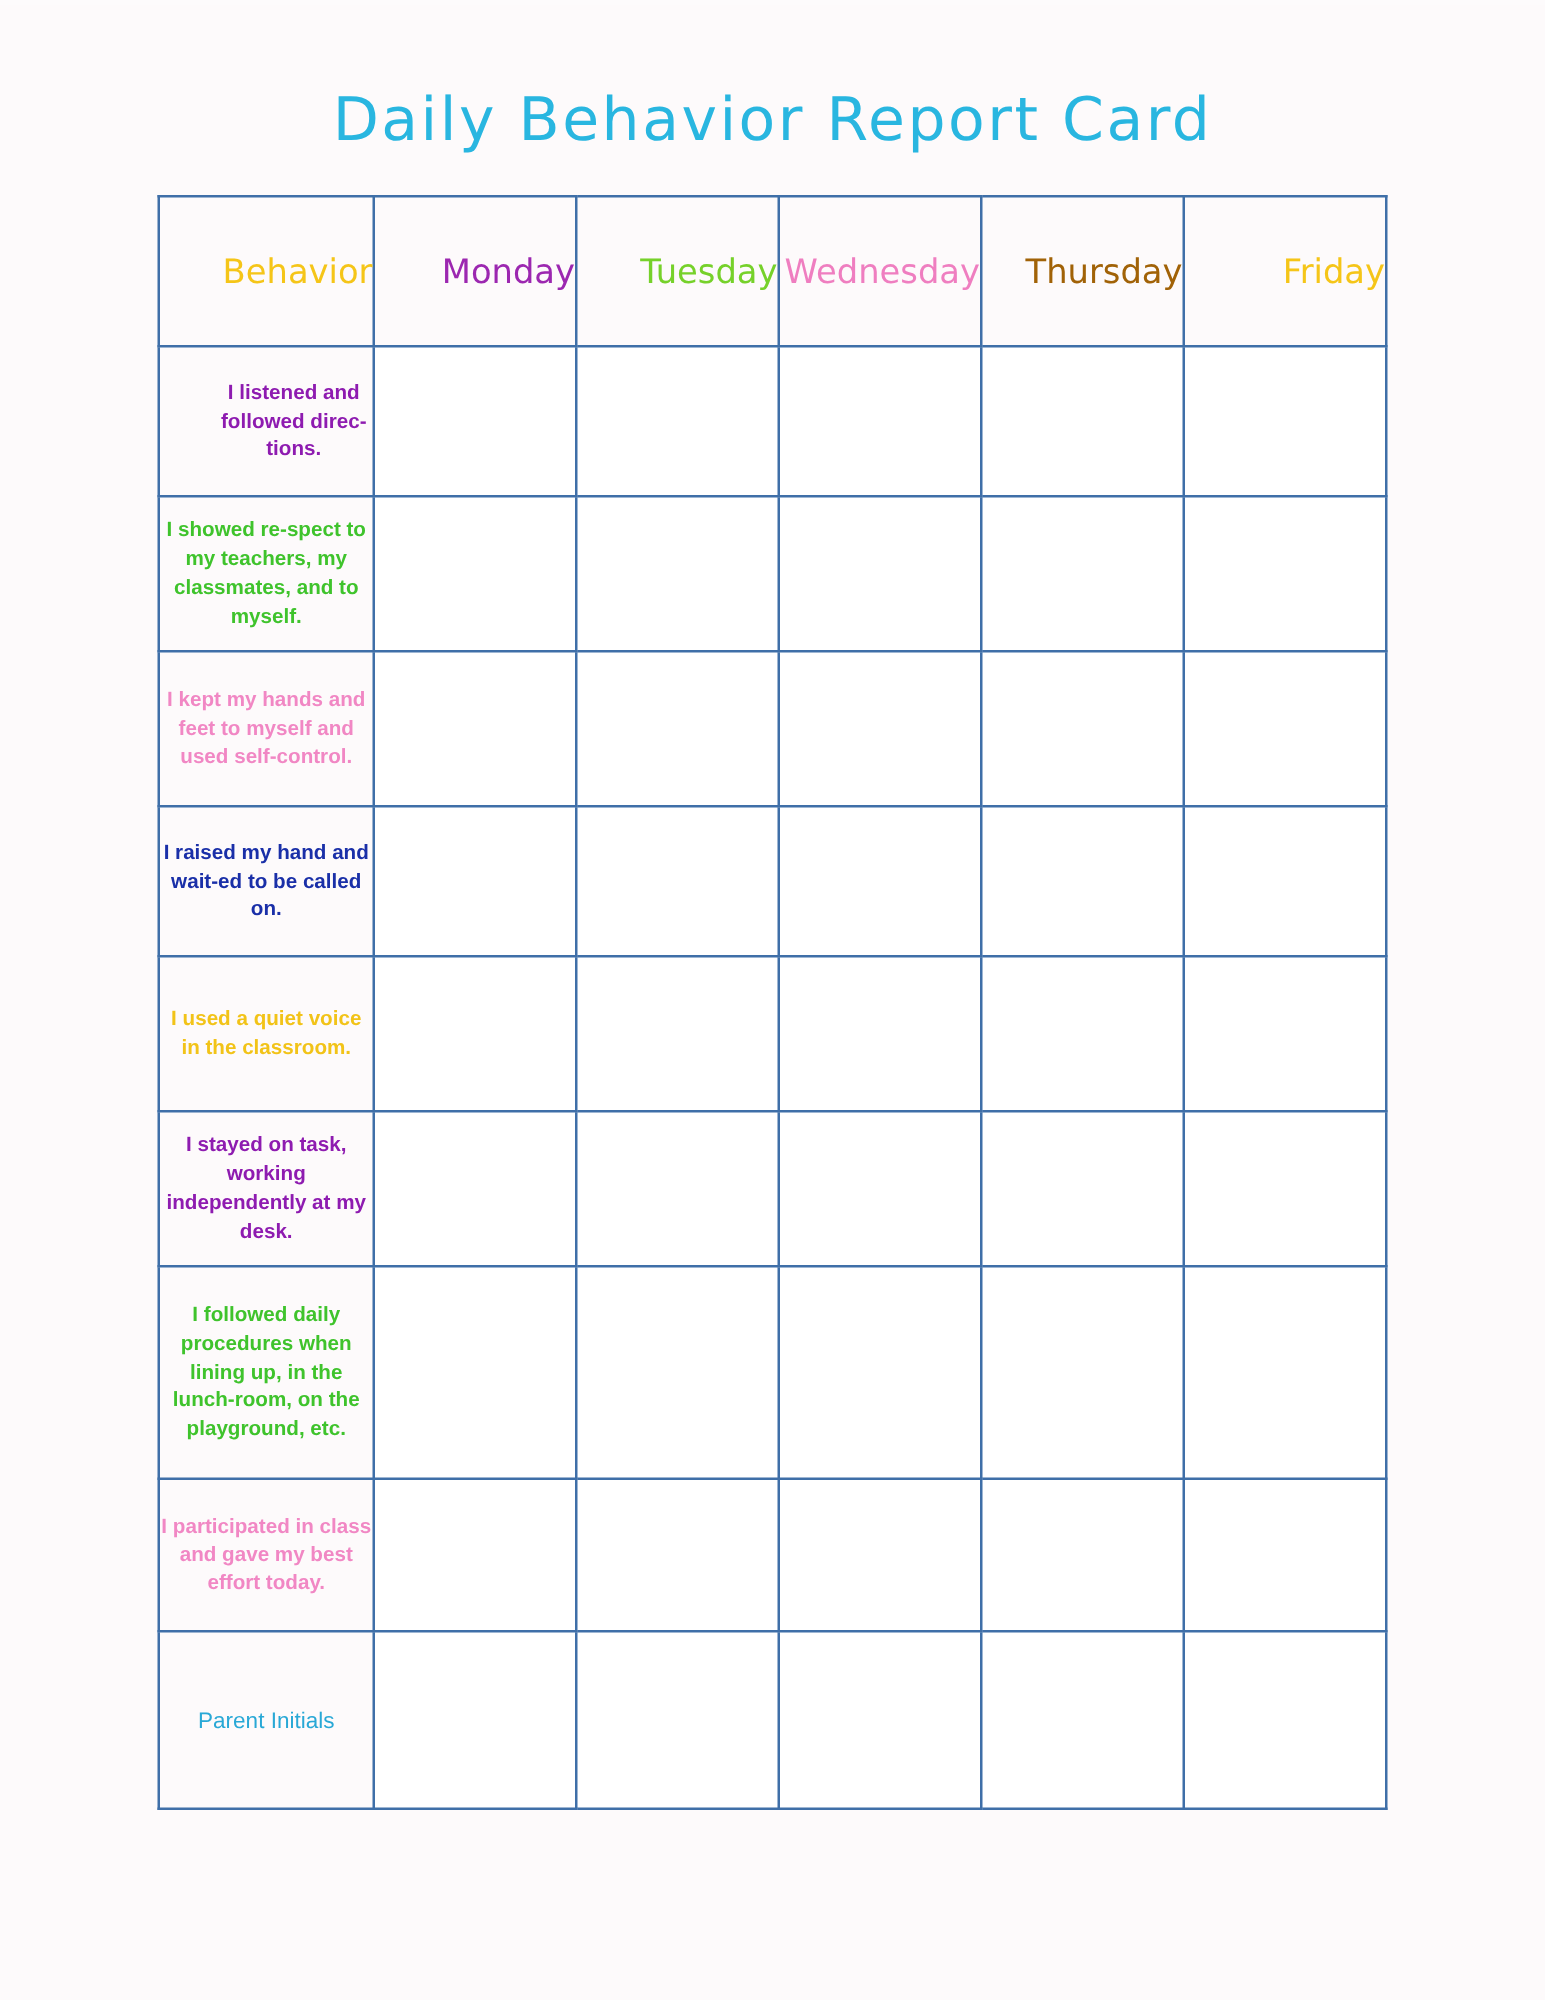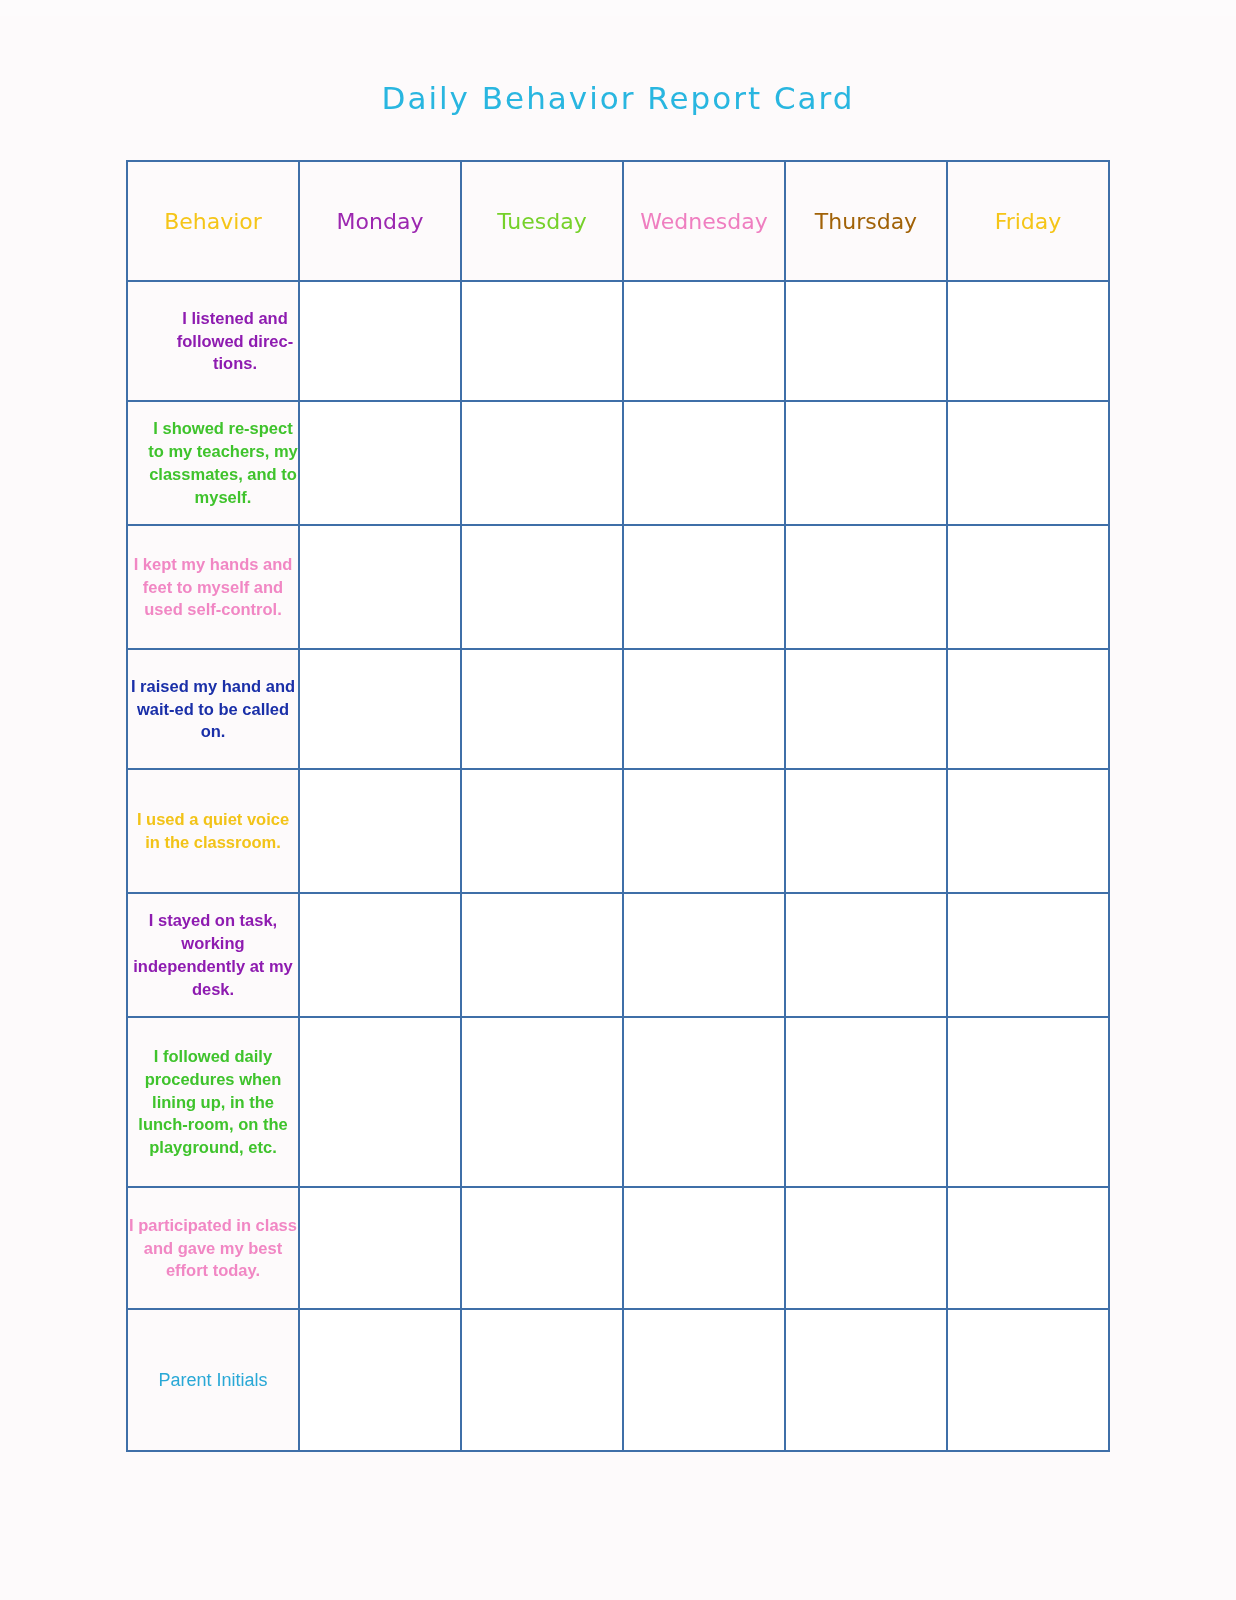--- a/index.html
+++ b/index.html
@@ -17,26 +17,26 @@
     position: relative;
     width: 1236px;
     height: 1600px;
     background: #fdfafb;
     box-sizing: border-box;
   }
   .page-title {
     text-align: center;
     color: #29b6e0;
     font-family: "DejaVu Sans", sans-serif;
-    font-size: 31px;
+    font-size: 48px;
     font-weight: normal;
     letter-spacing: 2px;
     padding-top: 64px;
     padding-bottom: 10px;
-    margin: 16px;
+    margin: 4px;
   }
   .table-wrap {
     padding: 18px 126px 0 126px;
     box-sizing: border-box;
   }
   table.report {
     border-collapse: collapse;
     width: 100%;
     table-layout: fixed;
     border: 2px solid #3f6fa8;
@@ -44,25 +44,25 @@
   table.report td, table.report th {
     border: 2px solid #3f6fa8;
     vertical-align: middle;
     padding: 0;
   }
   col.behavior-col { width: 172px; }
   col.day-col { width: auto; }
 
   thead th {
     height: 118px;
-    text-align: center;
+    text-align: right;
     vertical-align: top;
     font-weight: normal;
     font-family: "DejaVu Sans", sans-serif;
-    font-size: 22px;
+    font-size: 27px;
     padding-top: 10px;
   }
   th.h-behavior { color: #f5c518; }
   th.h-monday   { color: #9c27b0; }
   th.h-tuesday  { color: #76d12a; }
   th.h-wednesday{ color: #ef7ec0; }
   th.h-thursday { color: #a16207; }
   th.h-friday   { color: #f5c518; }
 
   td.behavior-cell {
@@ -84,21 +84,21 @@
     text-align: center;
     color: #29a8d6;
     font-size: 18px;
     font-weight: normal;
     line-height: 1.5;
     font-family: "Liberation Sans", sans-serif;
     padding: 10px 6px;
   }
 
   tr.r1 td { height: 118px; padding-left: 44px; }
-  tr.r2 td { height: 122px; padding-left: 20px; }
+  tr.r2 td { height: 122px; }
   tr.r3 td { height: 122px; }
   tr.r4 td { height: 118px; margin-top: 44px; }
   tr.r5 td { height: 122px; }
   tr.r6 td { height: 122px; }
   tr.r7 td { height: 168px; }
   tr.r8 td { height: 120px; }
   tr.r9 td { height: 140px; }
 </style>
 </head>
 <body>

